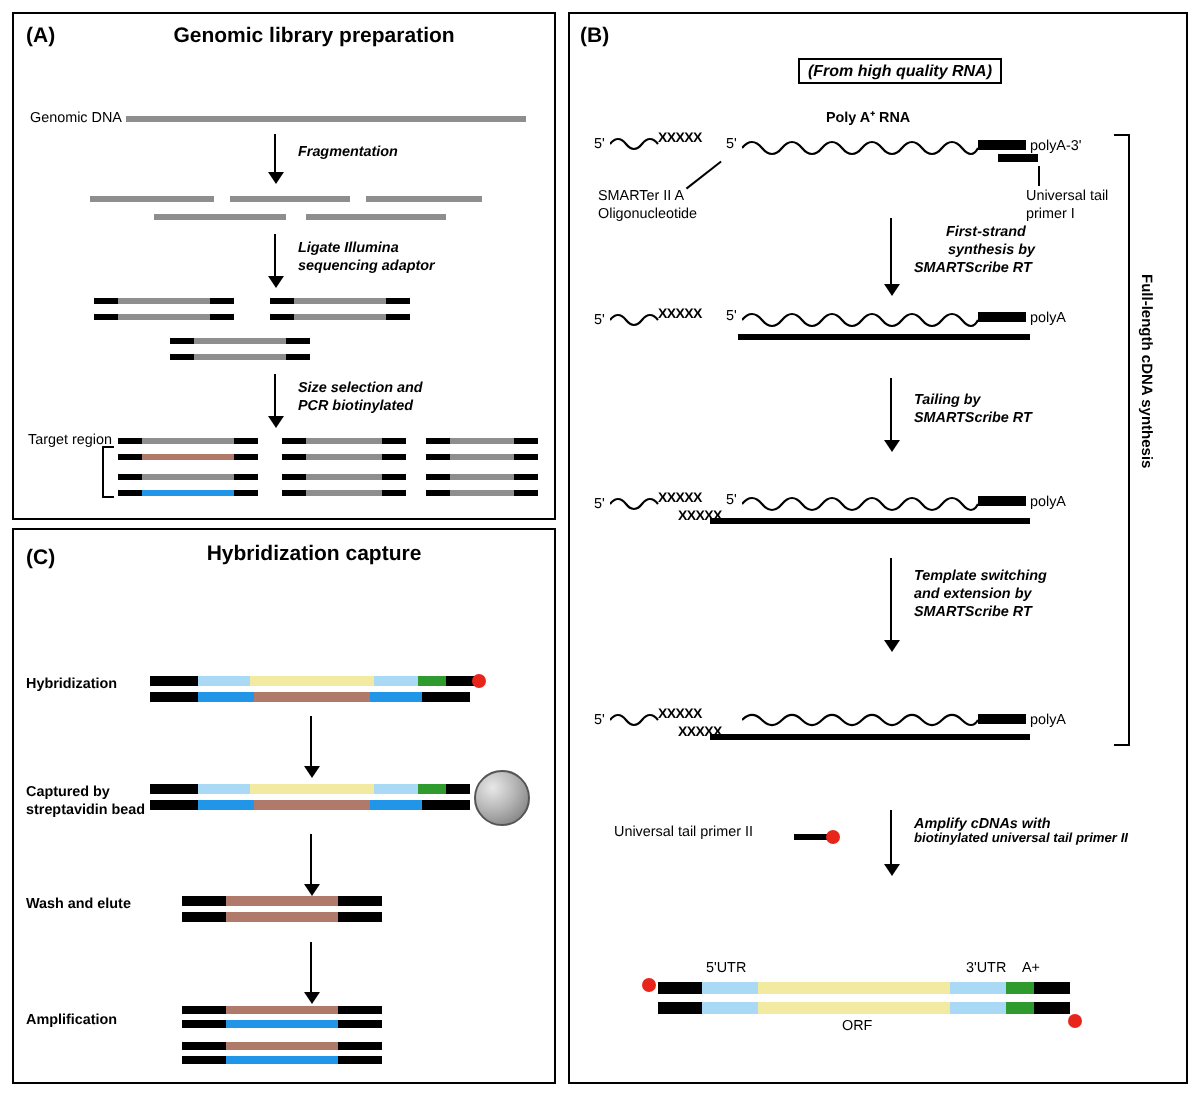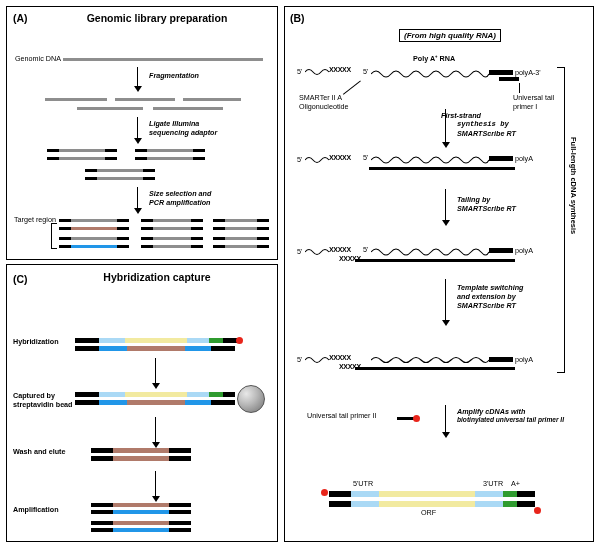--- a/index.html
+++ b/index.html
@@ -120,21 +120,21 @@
     <div class="bar gray" style="left:90px; top:162px; width:46px; height:3px;"></div>
     <div class="bar black" style="left:136px; top:162px; width:12px; height:3px;"></div>
 
     <div class="bar black" style="left:78px; top:170px; width:12px; height:3px;"></div>
     <div class="bar gray" style="left:90px; top:170px; width:46px; height:3px;"></div>
     <div class="bar black" style="left:136px; top:170px; width:12px; height:3px;"></div>
   </div>
 
   <div class="arrow-v" style="left:130px; top:180px; height:22px;"></div>
   <div class="lbl ital" style="left:142px; top:182px;">Size selection and</div>
-  <div class="lbl ital" style="left:142px; top:191px;">PCR amplification</div>
+  <div class="lbl ital" style="left:142px; top:191px;">PCR biotinylated</div>
 
   <div>
     <div class="bar black" style="left:52px; top:212px; width:12px; height:3px;"></div>
     <div class="bar gray" style="left:64px; top:212px; width:46px; height:3px;"></div>
     <div class="bar black" style="left:110px;top:212px; width:12px; height:3px;"></div>
 
     <div class="bar black" style="left:52px; top:220px; width:12px; height:3px;"></div>
     <div class="bar brown" style="left:64px; top:220px; width:46px; height:3px;"></div>
     <div class="bar black" style="left:110px;top:220px; width:12px; height:3px;"></div>
 
@@ -279,22 +279,22 @@
   <div class="lbl" style="left:14px; top:86px;">SMARTer II A</div>
   <div class="lbl" style="left:14px; top:95px;">Oligonucleotide</div>
   <div class="arrow-h" style="left:56px; top:80px; width:22px; transform:rotate(-38deg);"></div>
 
   <div class="lbl" style="left:228px; top:86px;">Universal tail</div>
   <div class="lbl" style="left:228px; top:95px;">primer I</div>
   <div class="bar black" style="left:234px; top:76px; width:1.2px; height:10px;"></div>
   <div class="bar black" style="left:214px; top:70px; width:20px; height:4px; border:1px solid #000; box-sizing:border-box;"></div>
 
   <div class="arrow-v" style="left:160px; top:102px; height:34px;"></div>
-  <div class="lbl ital" style="left:156px; top:104px;">First-strand</div>
-  <div class="lbl ital" style="left:172px; top:113px;font-family:Liberation Mono, monospace;">synthesis by</div>
+  <div class="lbl ital" style="left:188px; top:104px;">First-strand</div>
+  <div class="lbl ital" style="left:189px; top:113px;">synthesis by</div>
   <div class="lbl ital" style="left:172px; top:122px;">SMARTScribe RT</div>
 
   <div class="lbl" style="left:12px; top:148px;">5'</div>
   <svg style="position:absolute; left:20px; top:147px;" width="42" height="10">
     <path d="M0,6 Q4,1 8,6 T16,6 T24,6" fill="none" stroke="#000" stroke-width="1.1"></path>
   </svg>
   <div class="xxx" style="left:44px; top:147px;">XXXXX</div>
 
   <div class="lbl" style="left:78px; top:146px;">5'</div>
   <svg style="position:absolute; left:86px; top:146px;" width="120" height="12">

